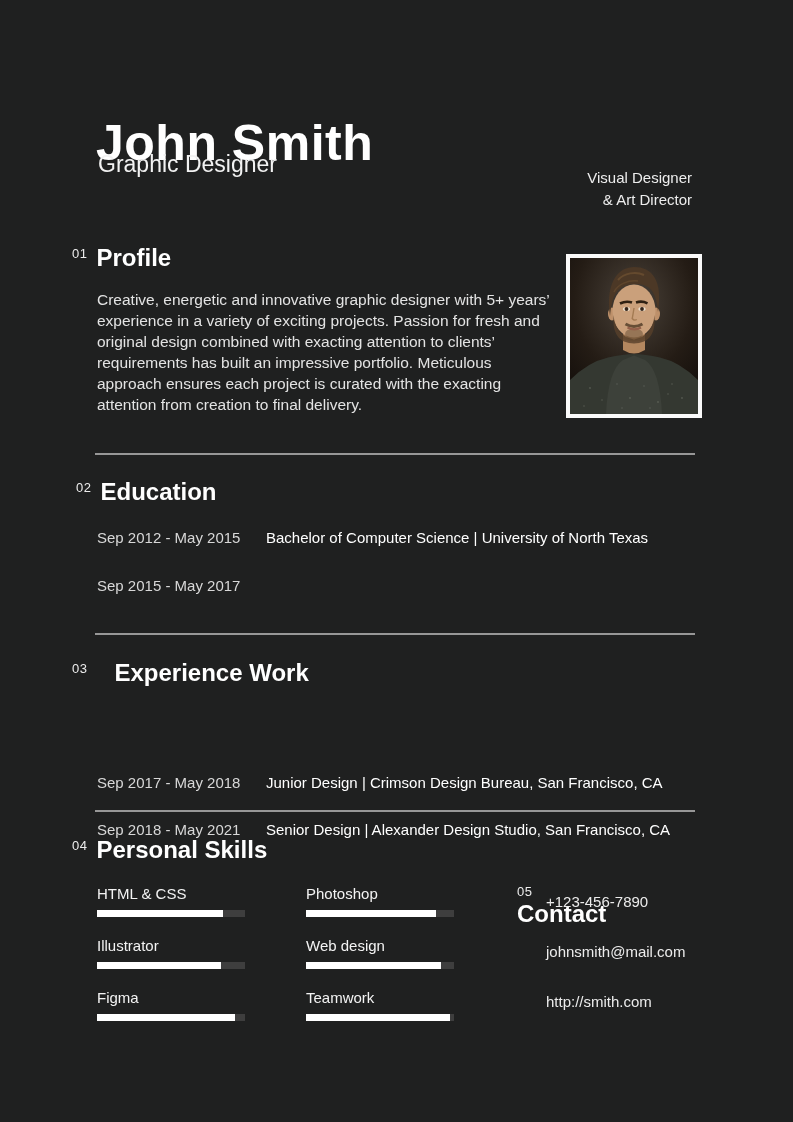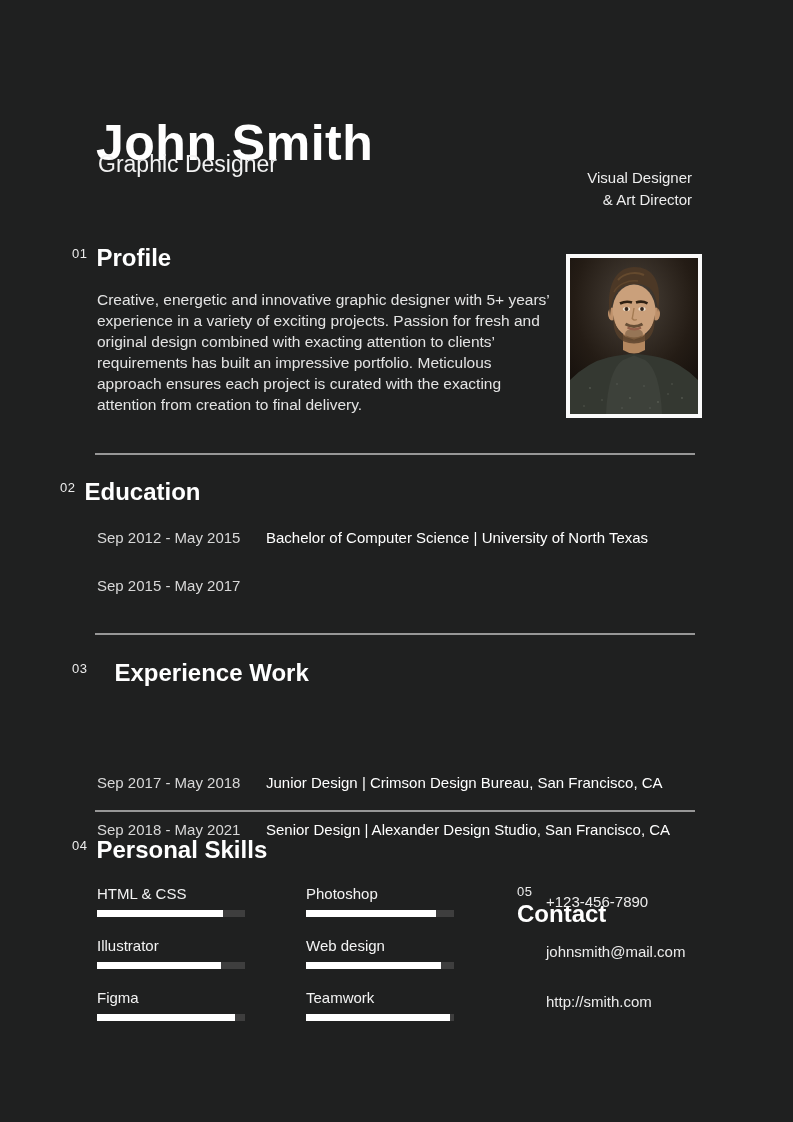--- a/index.html
+++ b/index.html
@@ -30,21 +30,21 @@
     position:absolute;display:flex;align-items:flex-start;
   }
   .sec-num{
     font-size:13px;color:#ececec;margin-right:9px;margin-top:3px;
     font-weight:400;letter-spacing:.5px;
   }
   .sec-title{
     font-size:24px;font-weight:700;color:#ffffff;line-height:30px;
   }
   .head-profile{left:72px;top:243px;}
-  .head-education{left:60px;top:477px;}
+  .head-education{left:76px;top:477px;}
   .head-experience{left:72px;top:658px;gap:18px;}
   .head-skills{left:72px;top:835px;}
   .head-contact{left:517px;top:881px;flex-direction:column;}
   
   .profile-text{
     position:absolute;left:97px;top:289px;width:458px;
     font-size:15.5px;line-height:21px;color:#e3e3e3;margin:0;
   }
   .photo-frame{
     position:absolute;left:566px;top:254px;width:136px;height:164px;

